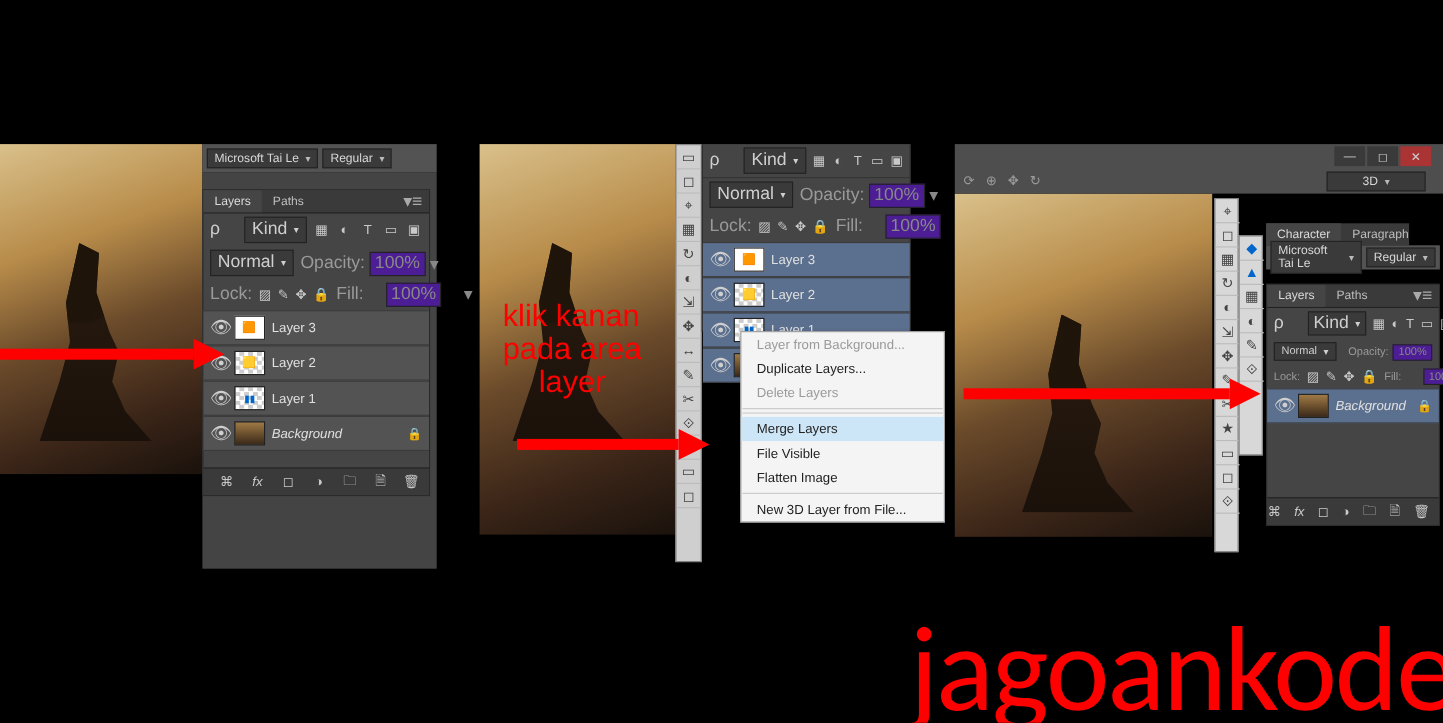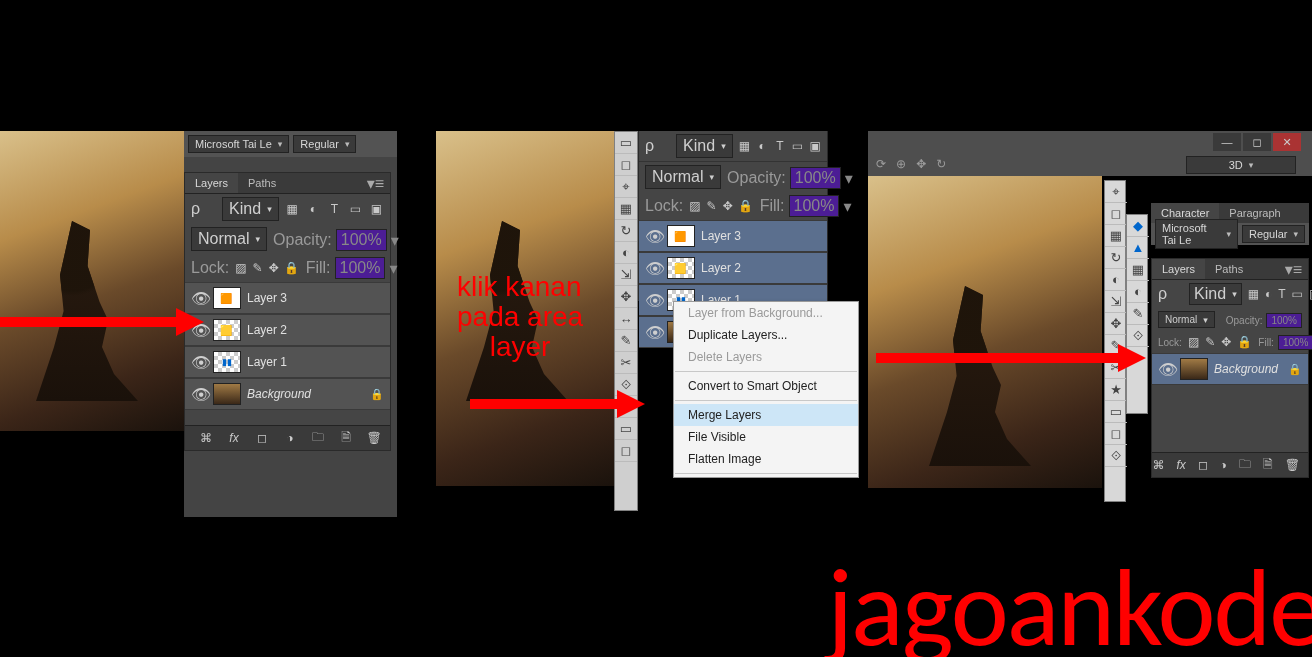--- a/index.html
+++ b/index.html
@@ -18,21 +18,21 @@
   .row-ctrl { display:flex; align-items:center; gap:6px; padding:3px 6px; }
   .kind-sel { background:#3a3a3a; border:1px solid #222; padding:2px 6px; display:flex; gap:6px; align-items:center; color:#cfcfcf;margin-left:16px; }
   .kind-sel::after { content:"▾"; font-size:9px; }
   .icon { width:16px; height:16px; display:inline-flex; align-items:center; justify-content:center; color:#c9c9c9; font-size:12px; }
   .blendrow { display:flex; align-items:flex-end; padding:3px 6px; gap:6px; color:#9a9a9a; }
   .blendrow .sel { background:#3a3a3a; border:1px solid #222; padding:2px 6px; flex:0 0 auto; display:flex; gap:6px; align-items:center; color:#cfcfcf; }
   .blendrow .sel::after { content:"▾"; font-size:9px; }
   .blendrow .right { margin-left:auto; display:flex; align-items:center; gap:4px; }
   .pct { background:#4c1d95; border:1px solid #222; padding:1px 4px; color:#888; }
   .lockrow { display:flex; align-items:center; padding:3px 6px; gap:6px; color:#9a9a9a; }
-  .lockrow .right { margin-left:auto; display:flex; align-items:center; gap:4px; }
+  .lockrow .right { margin-left:auto; display:flex; align-items:center; gap:20px; }
   .layer { display:flex; align-items:center; background:#535353; border-top:1px solid #3a3a3a; border-bottom:1px solid #3a3a3a; padding:4px 6px; gap:6px; }
   .layer.sel { background:#5b6f8e; }
   .eye { width:16px; text-align:center; color:#cfcfcf; }
   .thumb { width:28px; height:22px; border:1px solid #222; background:#fff; display:flex; align-items:center; justify-content:center; }
   .thumb.checker { background: repeating-conic-gradient(#ccc 0 25%, #fff 0 50%) 0 0/8px 8px; }
   .thumb.dark { background:linear-gradient(#a07a45,#3a2818); }
   .lname { color:#e0e0e0; font-size:12px; }
   .lname.italic { font-style:italic; }
   .badge-lock { margin-left:auto; color:#cfcfcf; font-size:11px; }
   .footer-icons { position:absolute; left:0; right:0; bottom:0; background:#3a3a3a; display:flex; gap:12px; padding:4px 8px; justify-content:flex-end; color:#999; border-top:1px solid #222; }
@@ -248,26 +248,26 @@
       <span class="lname italic">Background</span>
       <span class="badge-lock">🔒</span>
     </div>
 </div>
 
 <div class="ctx" style="left:651px; top:301px; width:186px;margin-left:22px;">
   <div class="item disabled">Layer from Background...</div>
   <div class="item">Duplicate Layers...</div>
   <div class="item disabled">Delete Layers</div>
   <div class="sep"></div>
-  <div class="item">Convert to Smart Object</div>
   <div class="sep"></div>
   <div class="item hl">Merge Layers</div>
   <div class="item">File Visible</div>
   <div class="item">Flatten Image</div>
   <div class="sep"></div>
+  <div class="item">New 3D Layer from File...</div>
 </div>
 
 <div class="redtext" style="left:457px; top:272px; font-size:28px; line-height:30px;">
   <div>klik kanan</div>
   <div>pada area</div>
   <div style="text-align:center;">layer</div>
 </div>
 
 <div class="arrow" style="left:470px; top:404px; width:175px;">
   <div class="shaft" style="left:0; width:147px;"></div>
@@ -286,21 +286,21 @@
   <div class="b close">✕</div>
 </div>
 
 <div class="mini-icons" style="left:876px; top:157px;">
   <span>⟳</span>
   <span>⊕</span>
   <span>✥</span>
   <span>↻</span>
 </div>
 <div class="fontbar" style="left:1165px; top:154px; width:135px; height:22px; background:transparent; justify-content:flex-end;">
-  <div class="sel" style="width:110px; justify-content:center;">
+  <div class="sel" style="width:90px; justify-content:center;">
       <span>3D</span>
     </div>
 </div>
 
 <div class="toolcol" style="left:1104px; top:180px; width:22px; height:322px; background:#d8d8d8;">
   <div class="t">⌖</div>
   <div class="t">◻</div>
   <div class="t">▦</div>
   <div class="t">↻</div>
   <div class="t">◐</div>
@@ -315,21 +315,21 @@
 </div>
 <div class="toolcol" style="left:1126px; top:214px; width:22px; height:200px; background:#d8d8d8;">
   <div class="t" style="color:#06c;">◆</div>
   <div class="t" style="color:#06c;">▲</div>
   <div class="t">▦</div>
   <div class="t">◐</div>
   <div class="t">✎</div>
   <div class="t">⟐</div>
 </div>
 
-<div class="panel" style="left:1151px; top:203px; width:158px; height:20px; background:#3a3a3a; display:flex;">
+<div class="panel" style="left:1151px; top:203px; width:130px; height:20px; background:#3a3a3a; display:flex;">
   <div class="layers-tabs" style="border:none; background:#3a3a3a; width:100%;">
     <div class="tab active">Character</div>
     <div class="tab">Paragraph</div>
   </div>
 </div>
 <div class="fontbar" style="left:1151px; top:223px; width:158px; height:22px;">
   <div class="sel" style="max-width:90px; overflow:hidden;">
       <span>Microsoft Tai Le</span>
     </div>
   <div class="sel">

